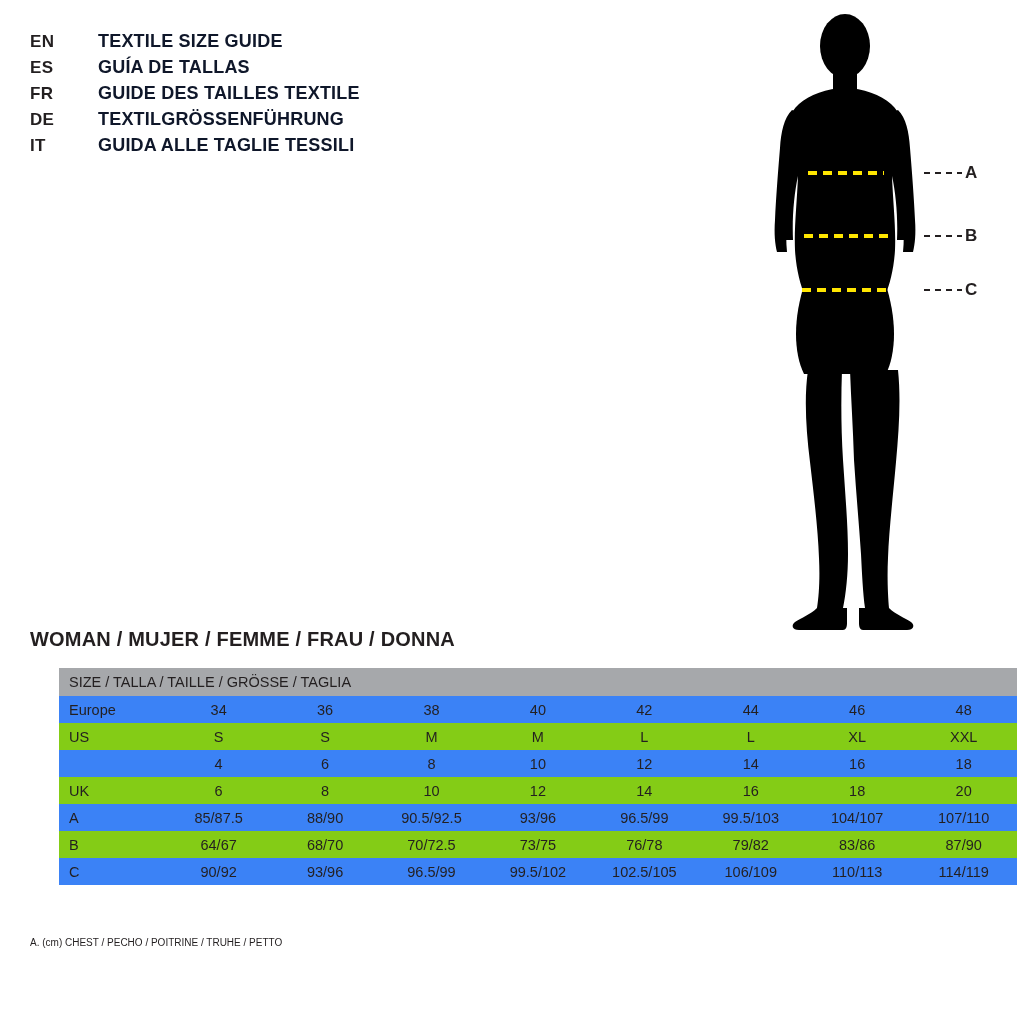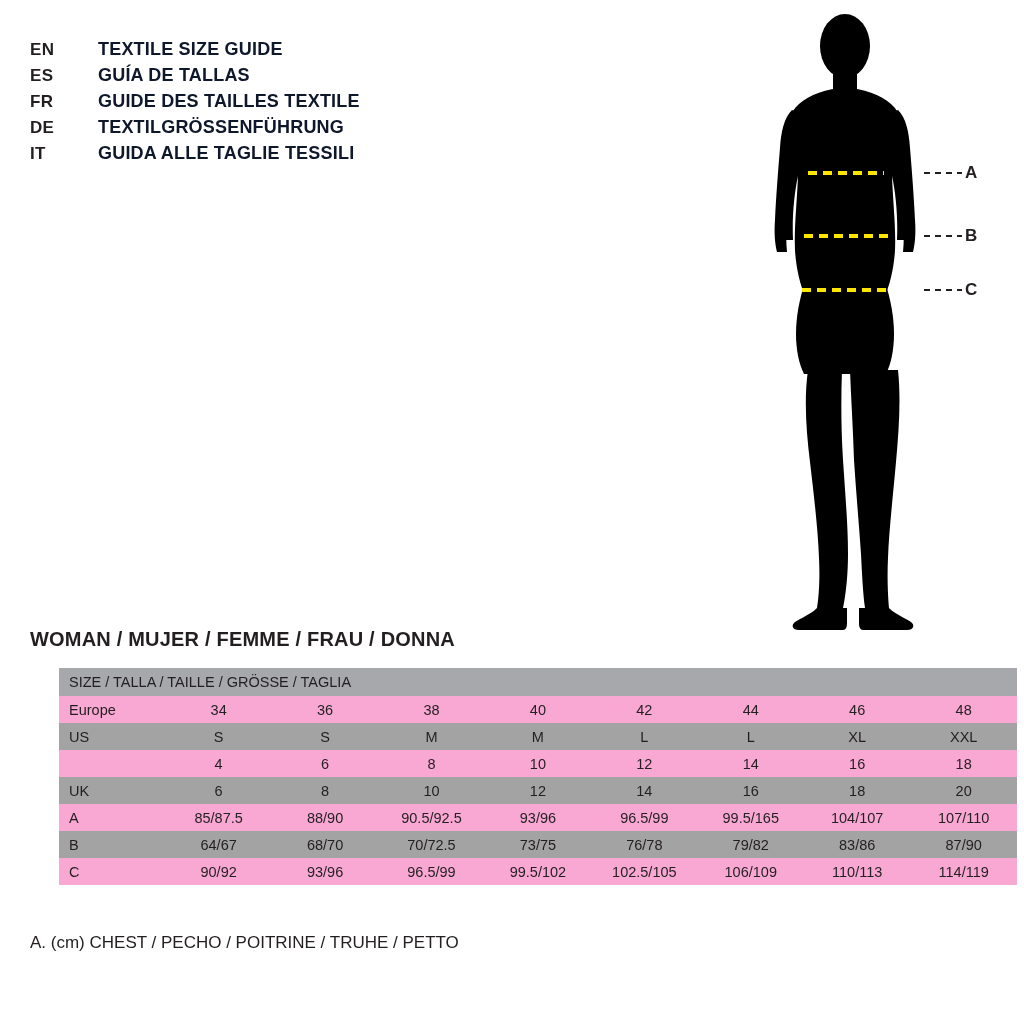--- a/index.html
+++ b/index.html
@@ -12,21 +12,21 @@
     height: 1024px;
     position: relative;
     font-family: "Liberation Sans", sans-serif;
     color: #231f20;
     overflow: hidden;
   }
 
   
   #title-block {
     position: absolute;
-    top: 36px;
+    top: 28px;
     left: 30px;
     width: 430px;
   }
   .title-row {
     display: flex;
     align-items: baseline;
     height: 26px;
     line-height: 26px;
   }
   .title-code {
@@ -101,31 +101,31 @@
     padding-left: 10px;
     width: 162px;
   }
   tr.header-row th {
     background: #a6a8ab;
     text-align: left;
     font-size: 14.5px;
     font-weight: normal;
     height: 28px;
   }
-  tr.row-light td { background: #f9a8d4; }
-  tr.row-dark td  { background: #a3a3a3; }
+  tr.row-light td { background: #3b82f6; }
+  tr.row-dark td  { background: #84cc16; }
 
   
   #footnotes {
     position: absolute;
     top: 930px;
     left: 30px;
   }
   .footnote {
-    font-size: 17px;
+    font-size: 10px;
     line-height: 25px;
     color: #231f20;
   }
 </style>
 </head>
 <body>
 
 <div id="title-block">
   <div class="title-row">
     <span class="title-code">EN</span>
@@ -290,21 +290,21 @@
         <td>20</td>
       </tr>
 
       <tr class="row-light">
         <td class="row-head">A</td>
         <td>85/87.5</td>
         <td>88/90</td>
         <td>90.5/92.5</td>
         <td>93/96</td>
         <td>96.5/99</td>
-        <td>99.5/165</td>
+        <td>99.5/103</td>
         <td>104/107</td>
         <td>107/110</td>
       </tr>
 
       <tr class="row-dark">
         <td class="row-head">B</td>
         <td>64/67</td>
         <td>68/70</td>
         <td>70/72.5</td>
         <td>73/75</td>

